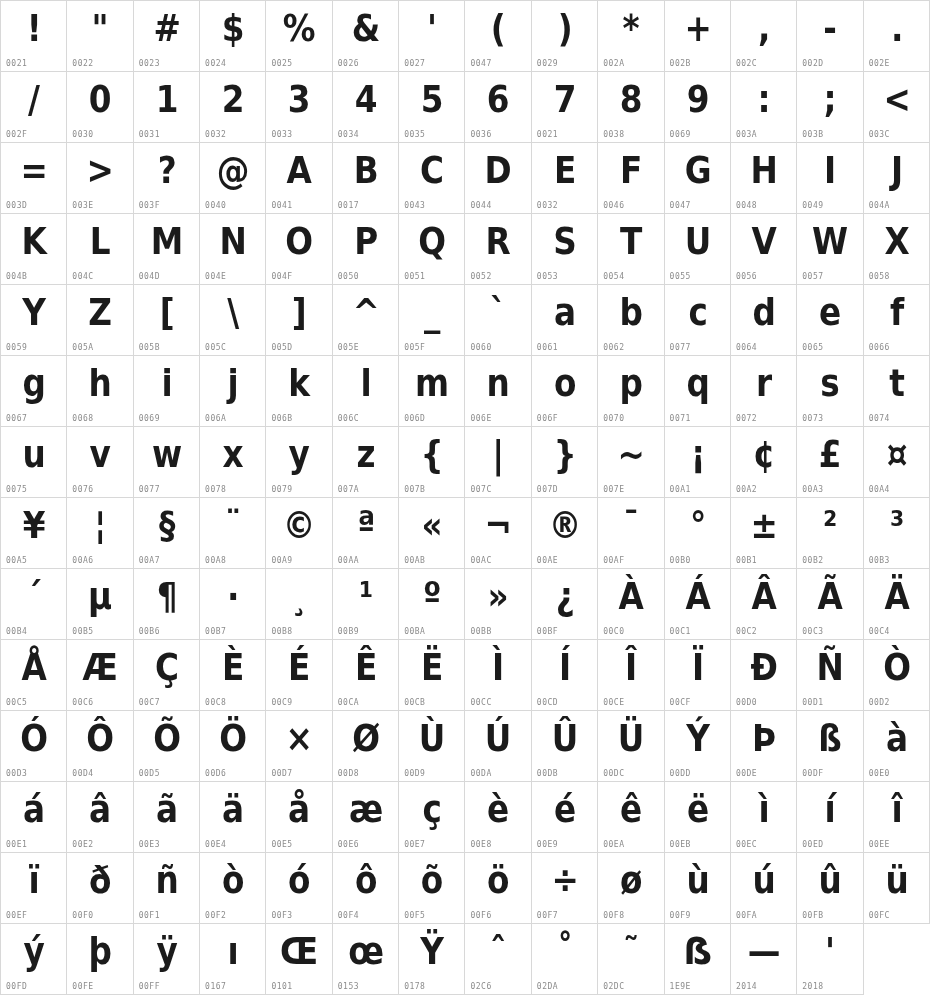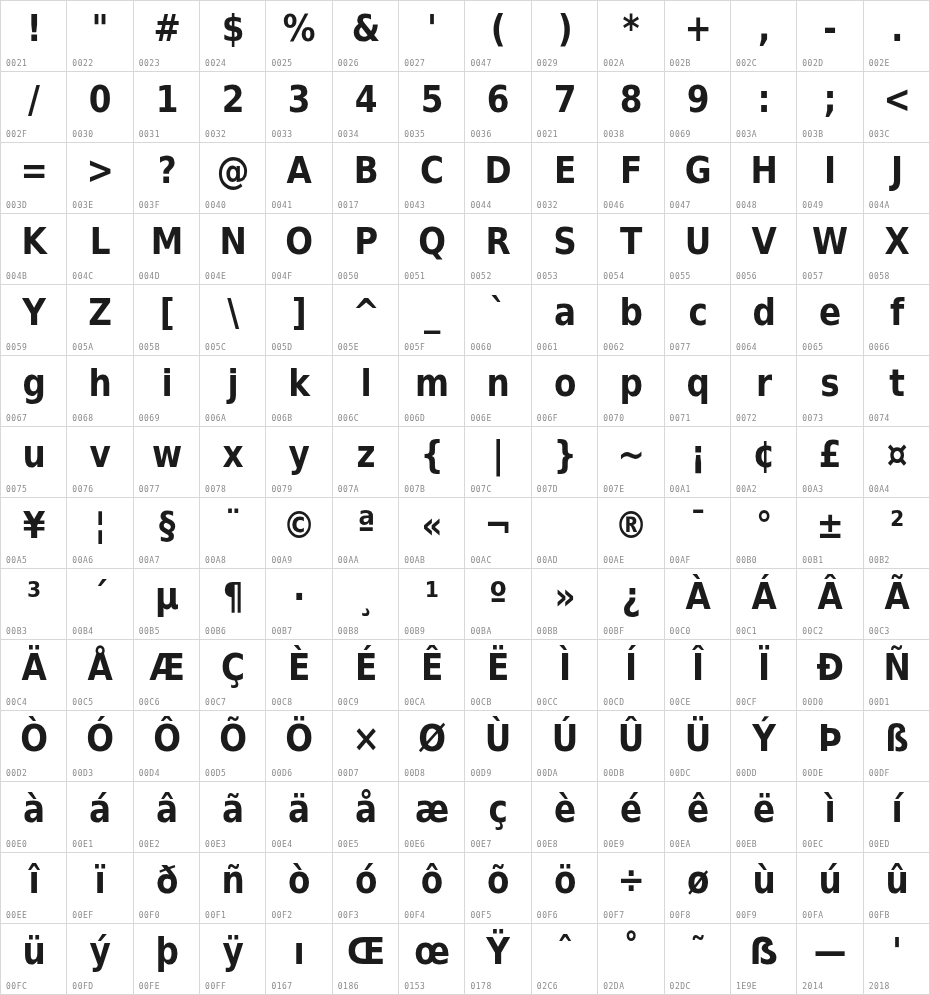--- a/index.html
+++ b/index.html
@@ -479,24 +479,20 @@
     </div>
     <div class="cell">
       <div class="glyph">«</div>
       <div class="code">00AB</div>
     </div>
     <div class="cell">
       <div class="glyph">¬</div>
       <div class="code">00AC</div>
     </div>
     <div class="cell">
-      <div class="glyph">­</div>
-      <div class="code">00AD</div>
-    </div>
-    <div class="cell">
       <div class="glyph">®</div>
       <div class="code">00AE</div>
     </div>
     <div class="cell">
       <div class="glyph">¯</div>
       <div class="code">00AF</div>
     </div>
     <div class="cell">
       <div class="glyph">°</div>
       <div class="code">00B0</div>
@@ -804,21 +800,21 @@
     <div class="cell">
       <div class="glyph">ÿ</div>
       <div class="code">00FF</div>
     </div>
     <div class="cell">
       <div class="glyph">ı</div>
       <div class="code">0167</div>
     </div>
     <div class="cell">
       <div class="glyph">Œ</div>
-      <div class="code">0186</div>
+      <div class="code">0101</div>
     </div>
     <div class="cell">
       <div class="glyph">œ</div>
       <div class="code">0153</div>
     </div>
     <div class="cell">
       <div class="glyph">Ÿ</div>
       <div class="code">0178</div>
     </div>
     <div class="cell">

